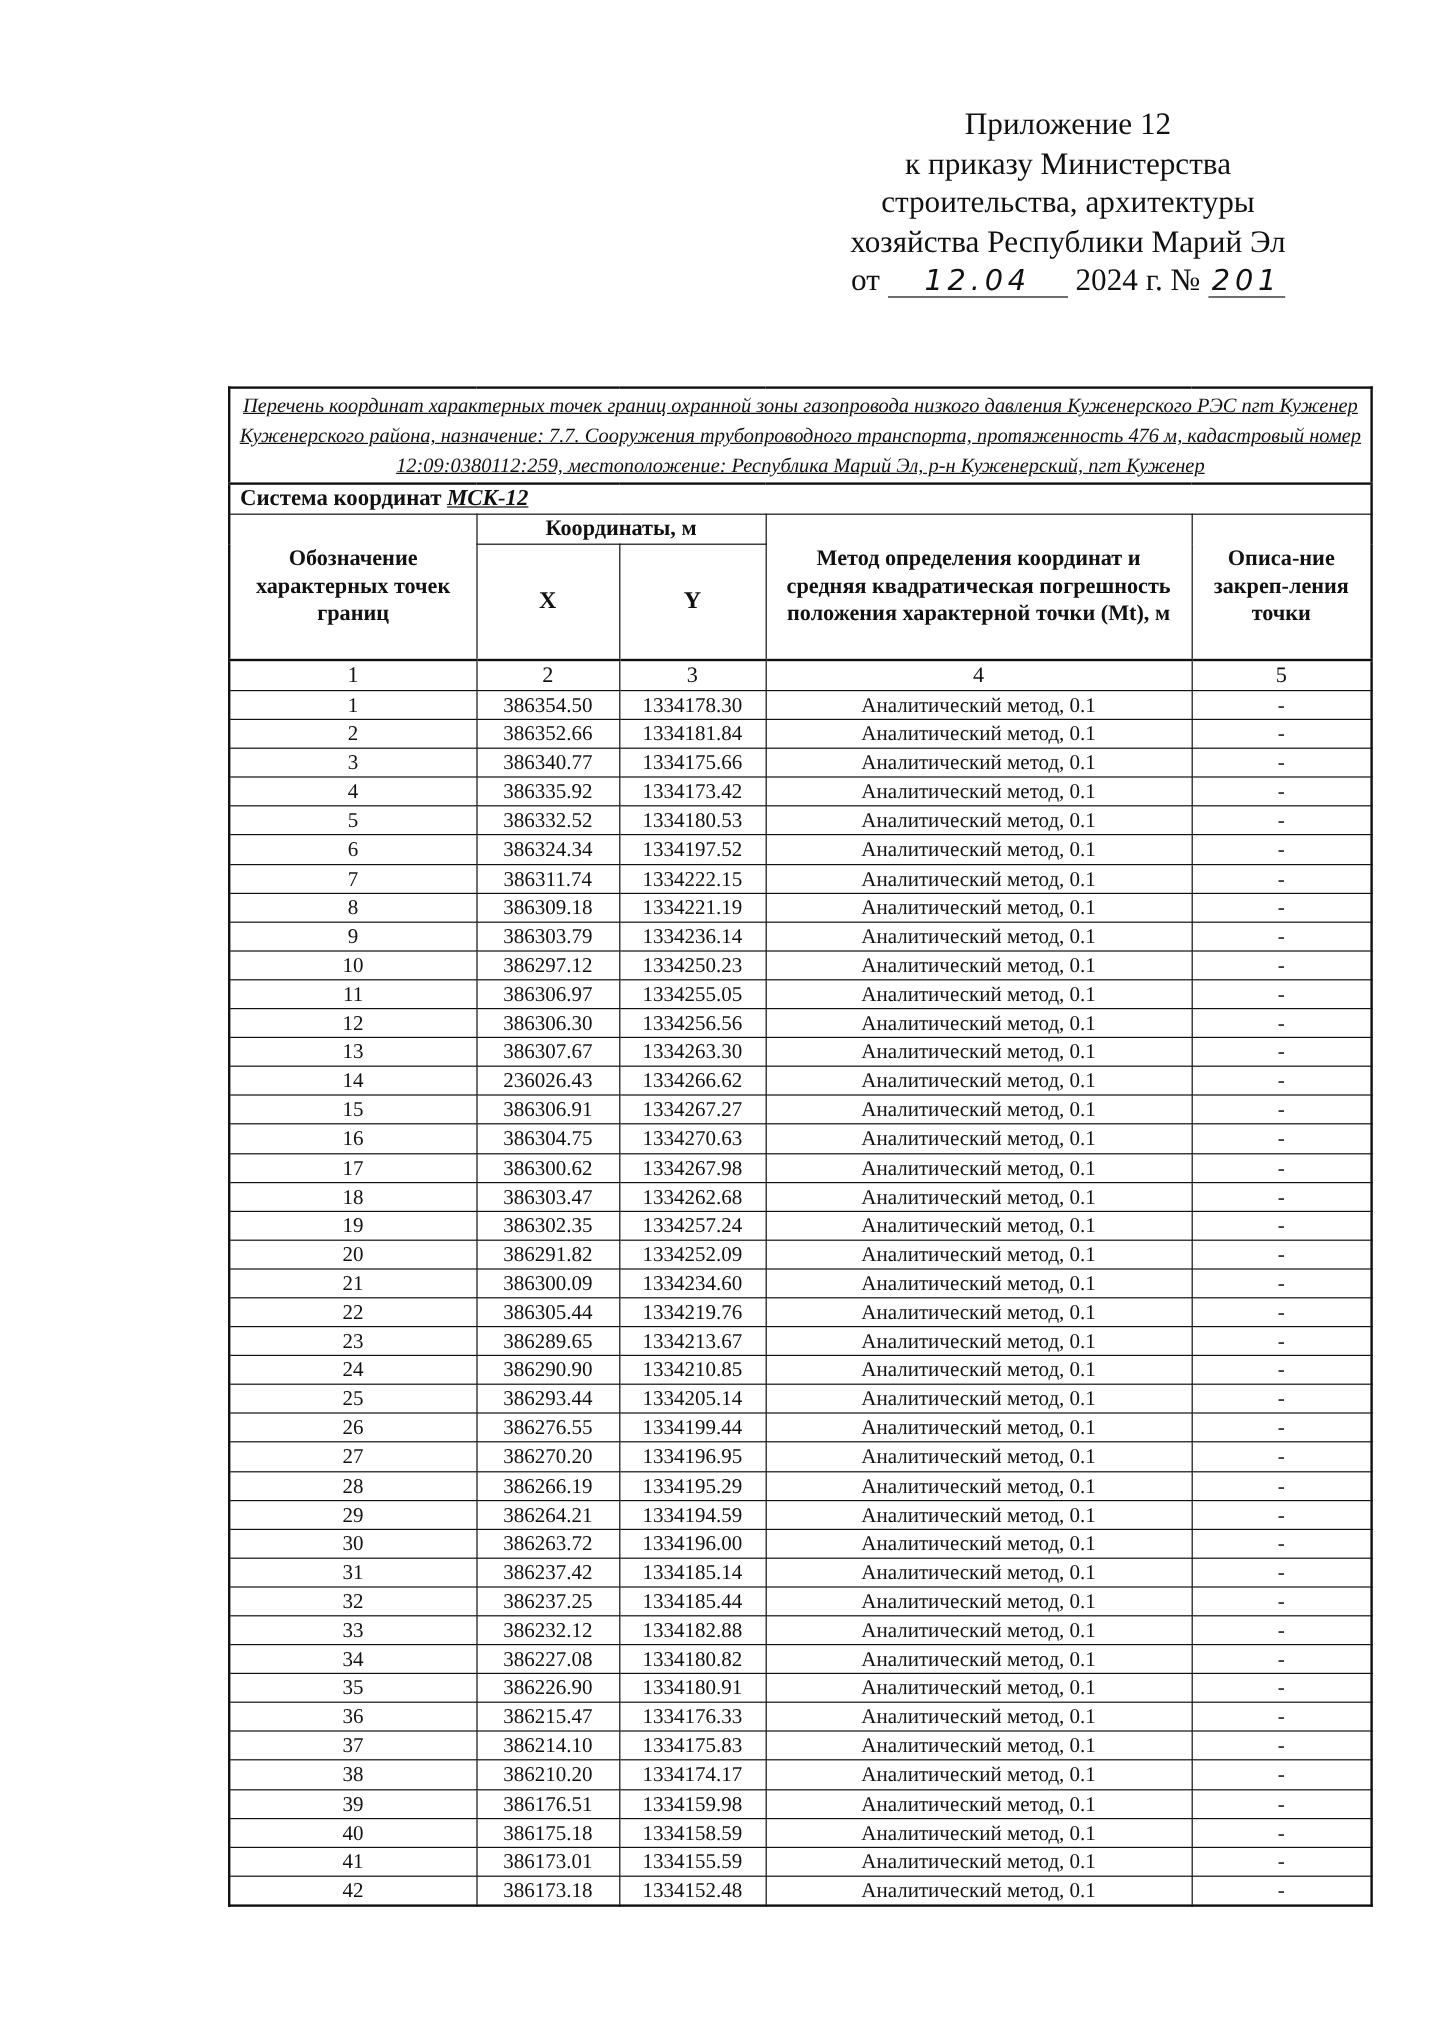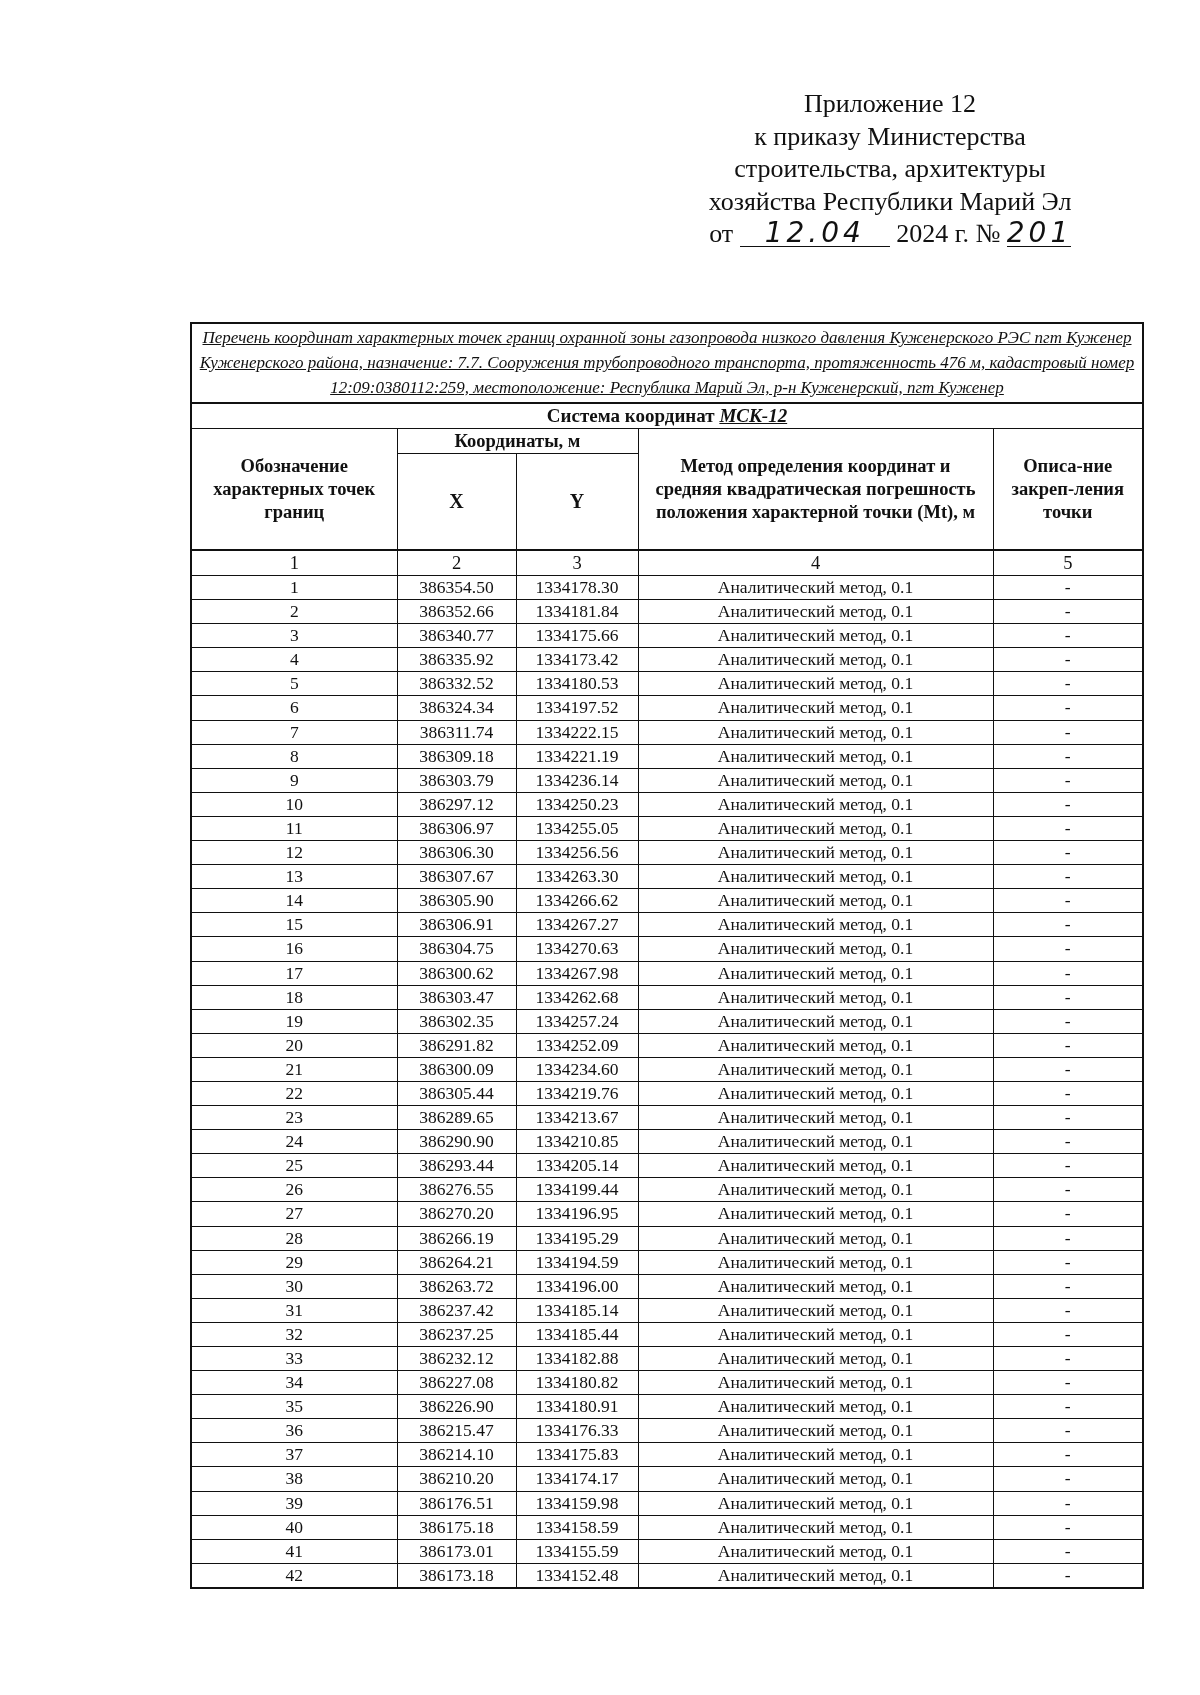--- a/index.html
+++ b/index.html
@@ -5,32 +5,32 @@
   html, body { margin: 0; padding: 0; background: #ffffff; }
   body { width: 1200px; height: 1695px; position: relative; overflow: hidden;
          font-family: "Liberation Serif", "DejaVu Serif", serif; color: #111; }
 
   .appendix { position: absolute; left: 650px; top: 88px; width: 480px;
               text-align: center; font-size: 26px; line-height: 32.5px; }
   .appendix .line { display: block; white-space: nowrap; }
   .date-line { white-space: nowrap; }
   .hand { display: inline-block; border-bottom: 1.5px solid #111;
           font-family: "DejaVu Sans", sans-serif; font-weight: 300; font-style: italic;
-          font-size: 28px; letter-spacing: 4px; line-height: 26px; text-align: center; }
+          font-size: 24px; letter-spacing: 4px; line-height: 26px; text-align: center; }
   .hand.date { width: 150px; }
   .hand.num { width: 64px; }
 
   .tbl-wrap { position: absolute; left: 190px; top: 322px; width: 952px; }
   table { border-collapse: collapse; width: 100%; table-layout: fixed; }
   td, th { border: 1.3px solid #111; padding: 0; text-align: center; vertical-align: middle; }
   .outer { border: 2.5px solid #111; }
 
   .title-cell { font-style: italic; font-size: 17px; line-height: 25px; padding: 1px 6px 2px;
                 text-decoration: underline; border-bottom: 2.5px solid #111; }
-  .system-cell { text-align: center; font-weight: bold; font-size: 19px; line-height: 24px; padding: 0 18px; }
+  .system-cell { text-align: left; font-weight: bold; font-size: 19px; line-height: 24px; padding: 0 8px; }
   .system-cell .mck { font-style: italic; text-decoration: underline; }
 
   th { font-weight: bold; font-size: 18.5px; line-height: 23px; }
   th.xy { font-size: 20px; }
   .colnum td { font-size: 18.5px; line-height: 24px; border-top: 2.5px solid #111; }
   tbody.rows td { font-size: 17.5px; line-height: 23.1px; height: 23.1px; }
 </style>
 </head>
 <body>
 
@@ -171,21 +171,21 @@
         </tr>
         <tr>
           <td>13</td>
           <td>386307.67</td>
           <td>1334263.30</td>
           <td>Аналитический метод, 0.1</td>
           <td>-</td>
         </tr>
         <tr>
           <td>14</td>
-          <td>386305.90</td>
+          <td>236026.43</td>
           <td>1334266.62</td>
           <td>Аналитический метод, 0.1</td>
           <td>-</td>
         </tr>
         <tr>
           <td>15</td>
           <td>386306.91</td>
           <td>1334267.27</td>
           <td>Аналитический метод, 0.1</td>
           <td>-</td>

